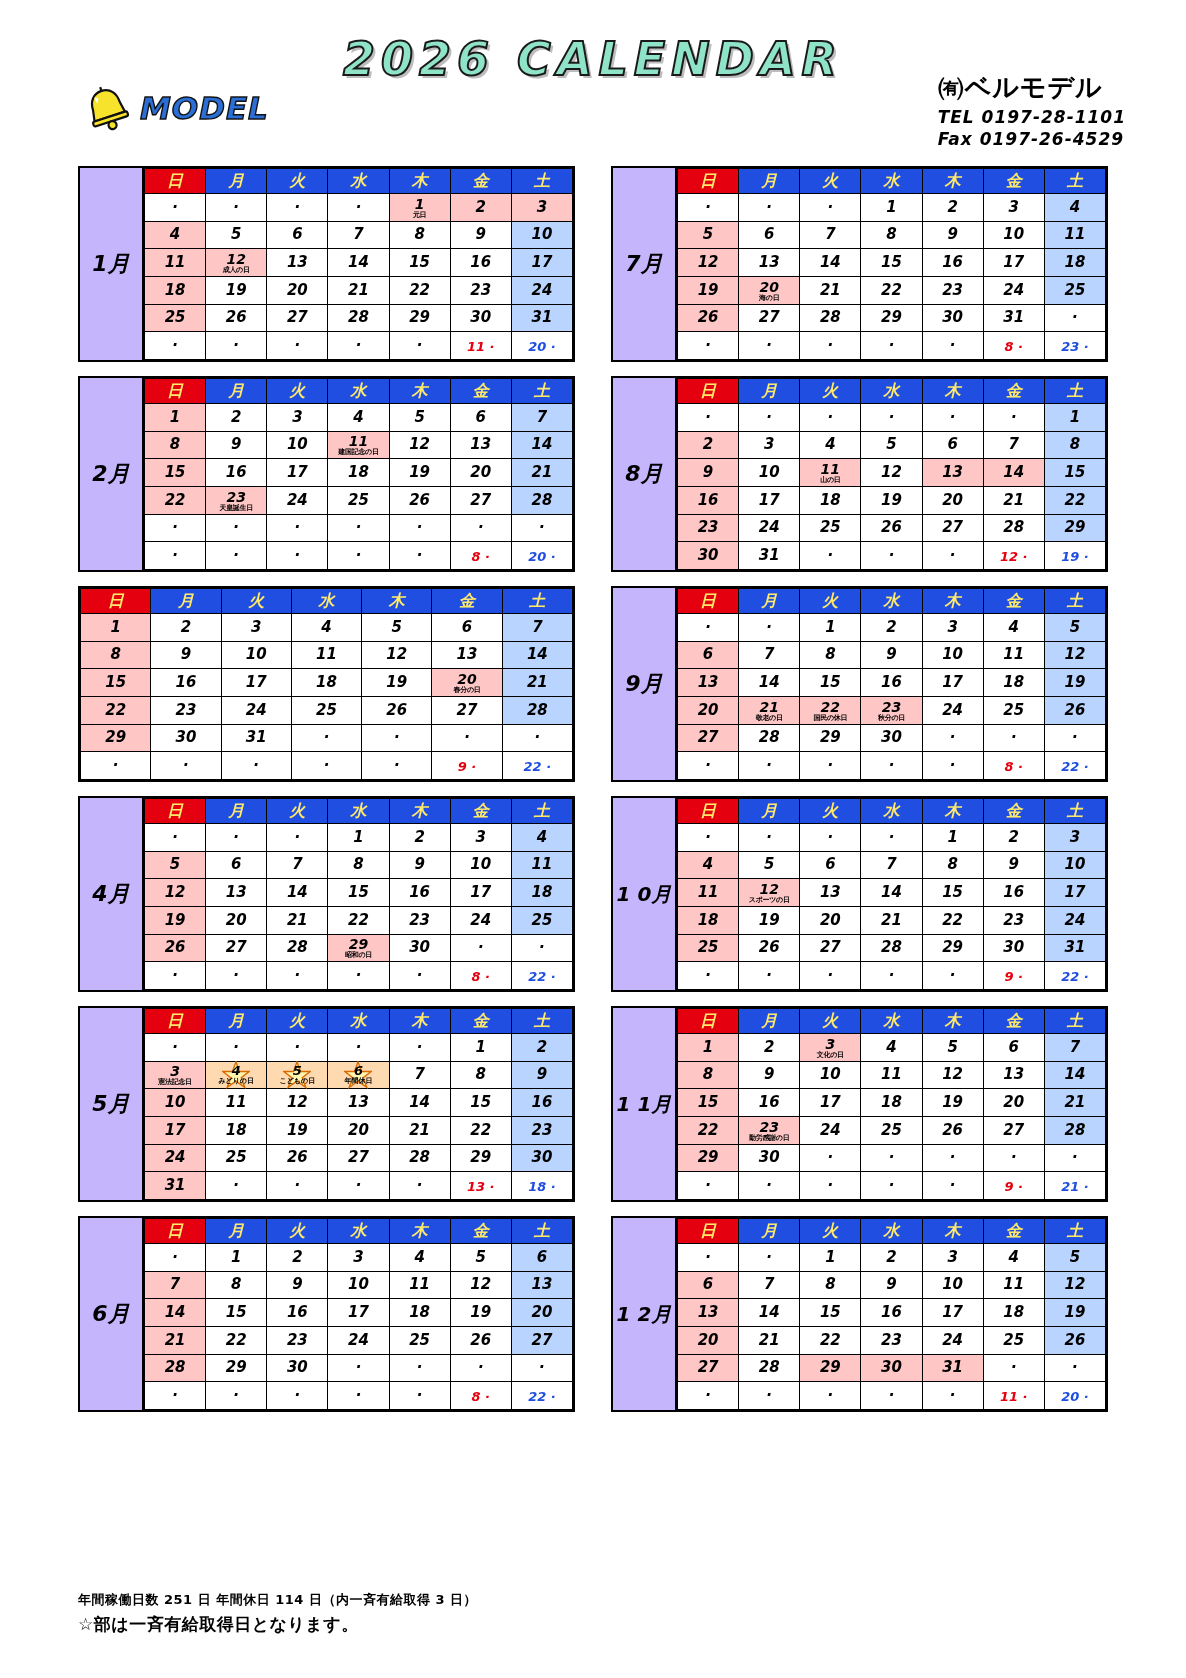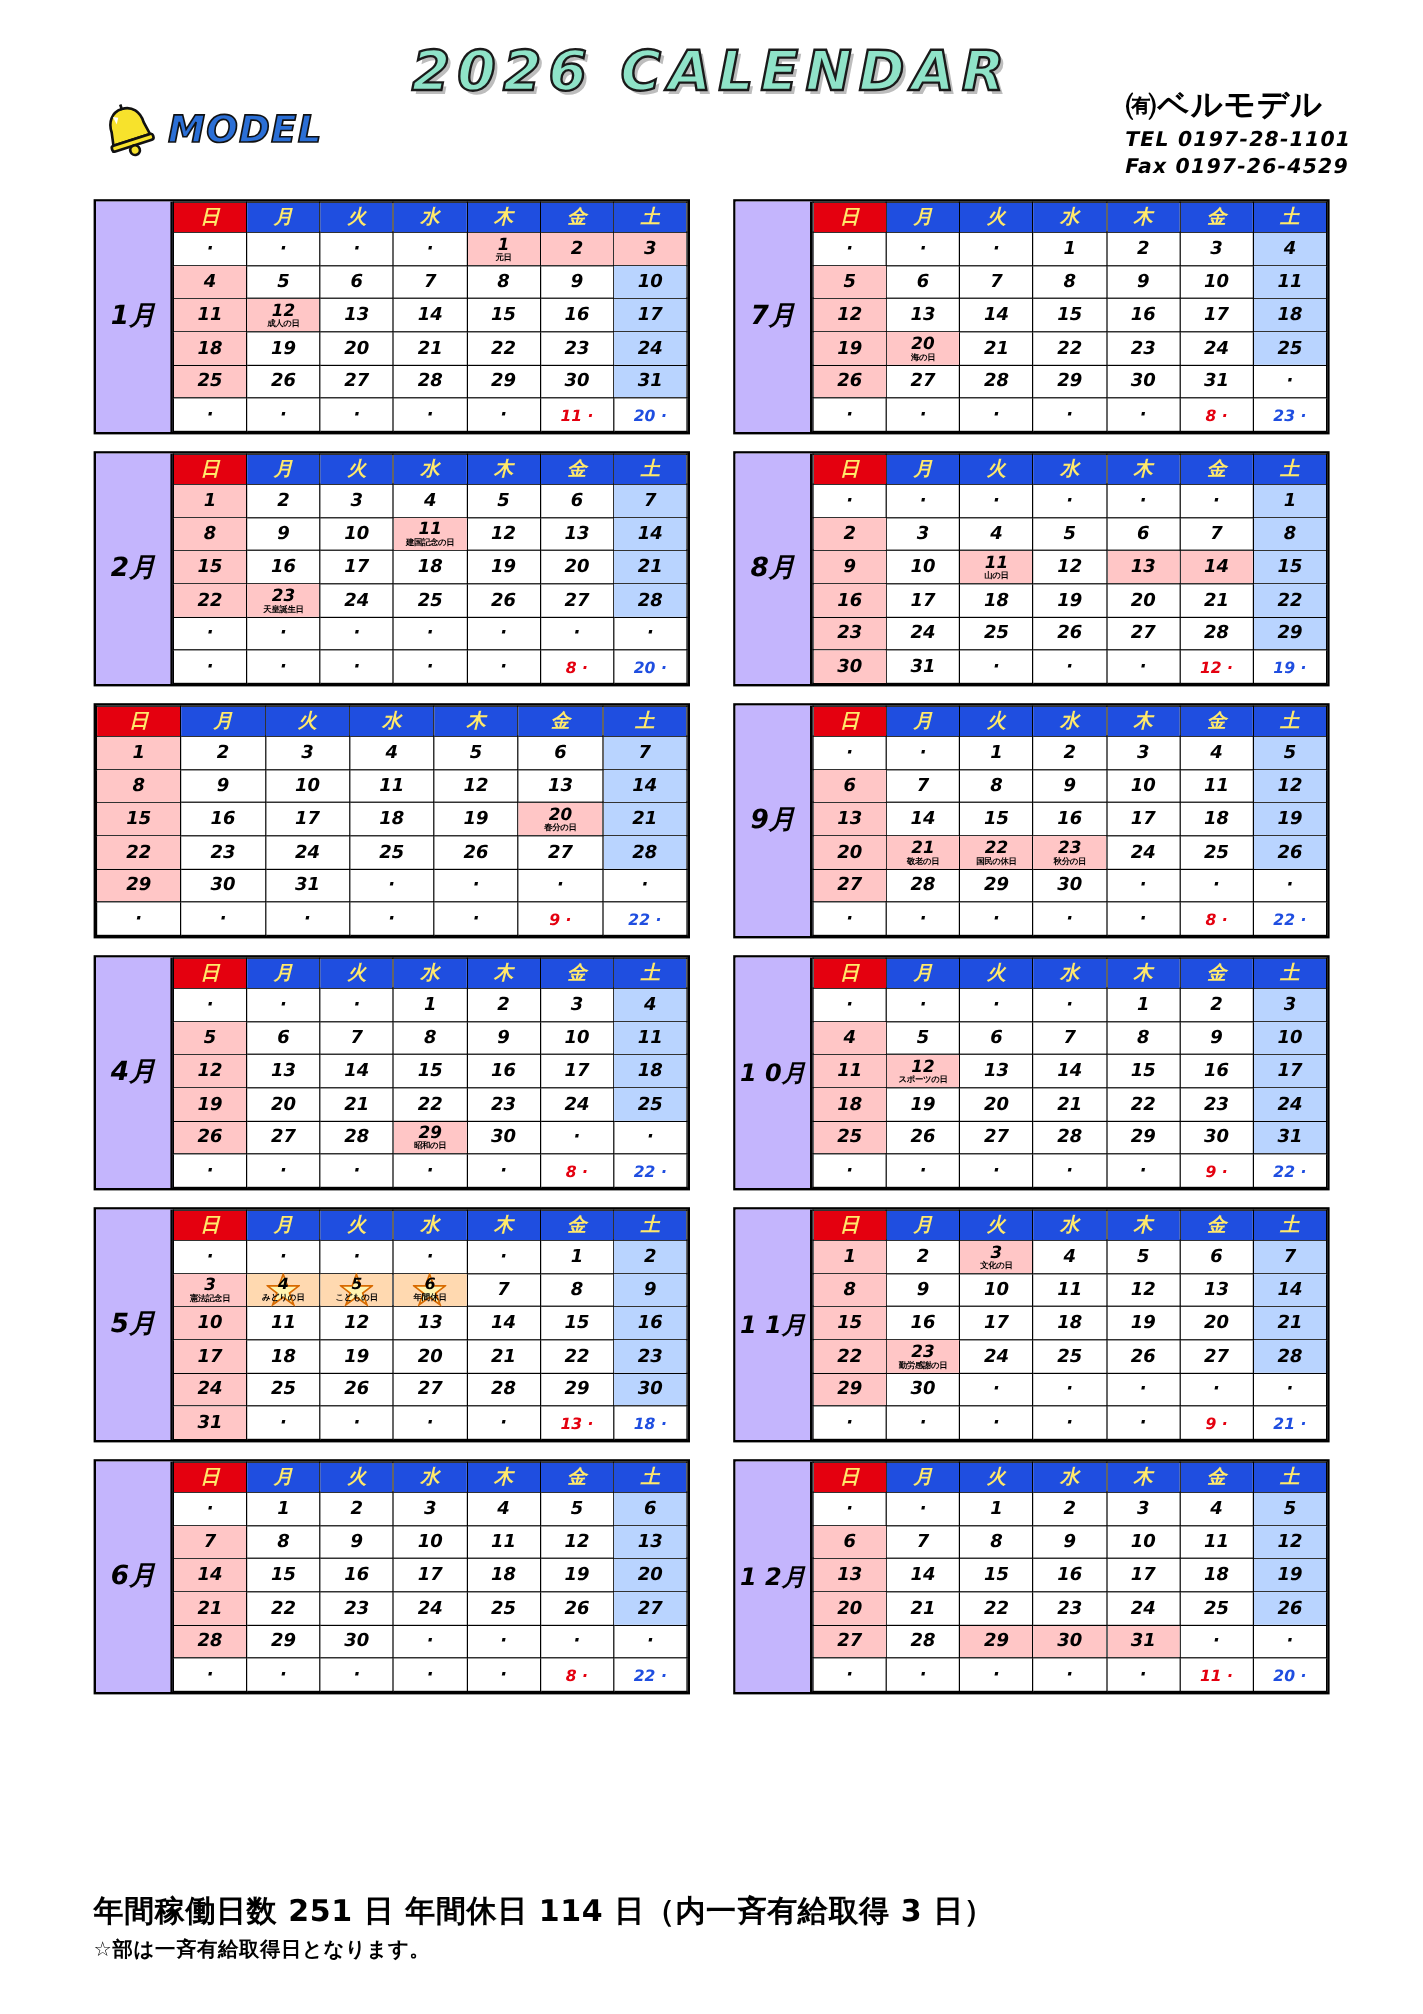--- a/index.html
+++ b/index.html
@@ -116,21 +116,21 @@
     color:#000;
     display:block;line-height:1;margin-top:1px;
   }
   .star-num{position:relative;z-index:2;display:block;line-height:1;font-size:13px;}
 
   
   .footer{
     position:absolute;left:78px;bottom:42px;
     font-family:"DejaVu Sans", sans-serif;
   }
-  .footer .f1{font-size:25px;font-weight:bold;color:#000;letter-spacing:0.5px;margin-top:20px;}
+  .footer .f1{font-size:13px;font-weight:bold;color:#000;letter-spacing:0.5px;margin-top:20px;}
   .footer .f2{font-size:17px;font-weight:bold;color:#000;margin-top:4px;letter-spacing:0.5px;}
 </style>
 </head>
 <body>
 
 <div class="header">
   <div class="title">2026  CALENDAR</div>
 
   <div class="logo-wrap">
     <span class="logo-mark">

